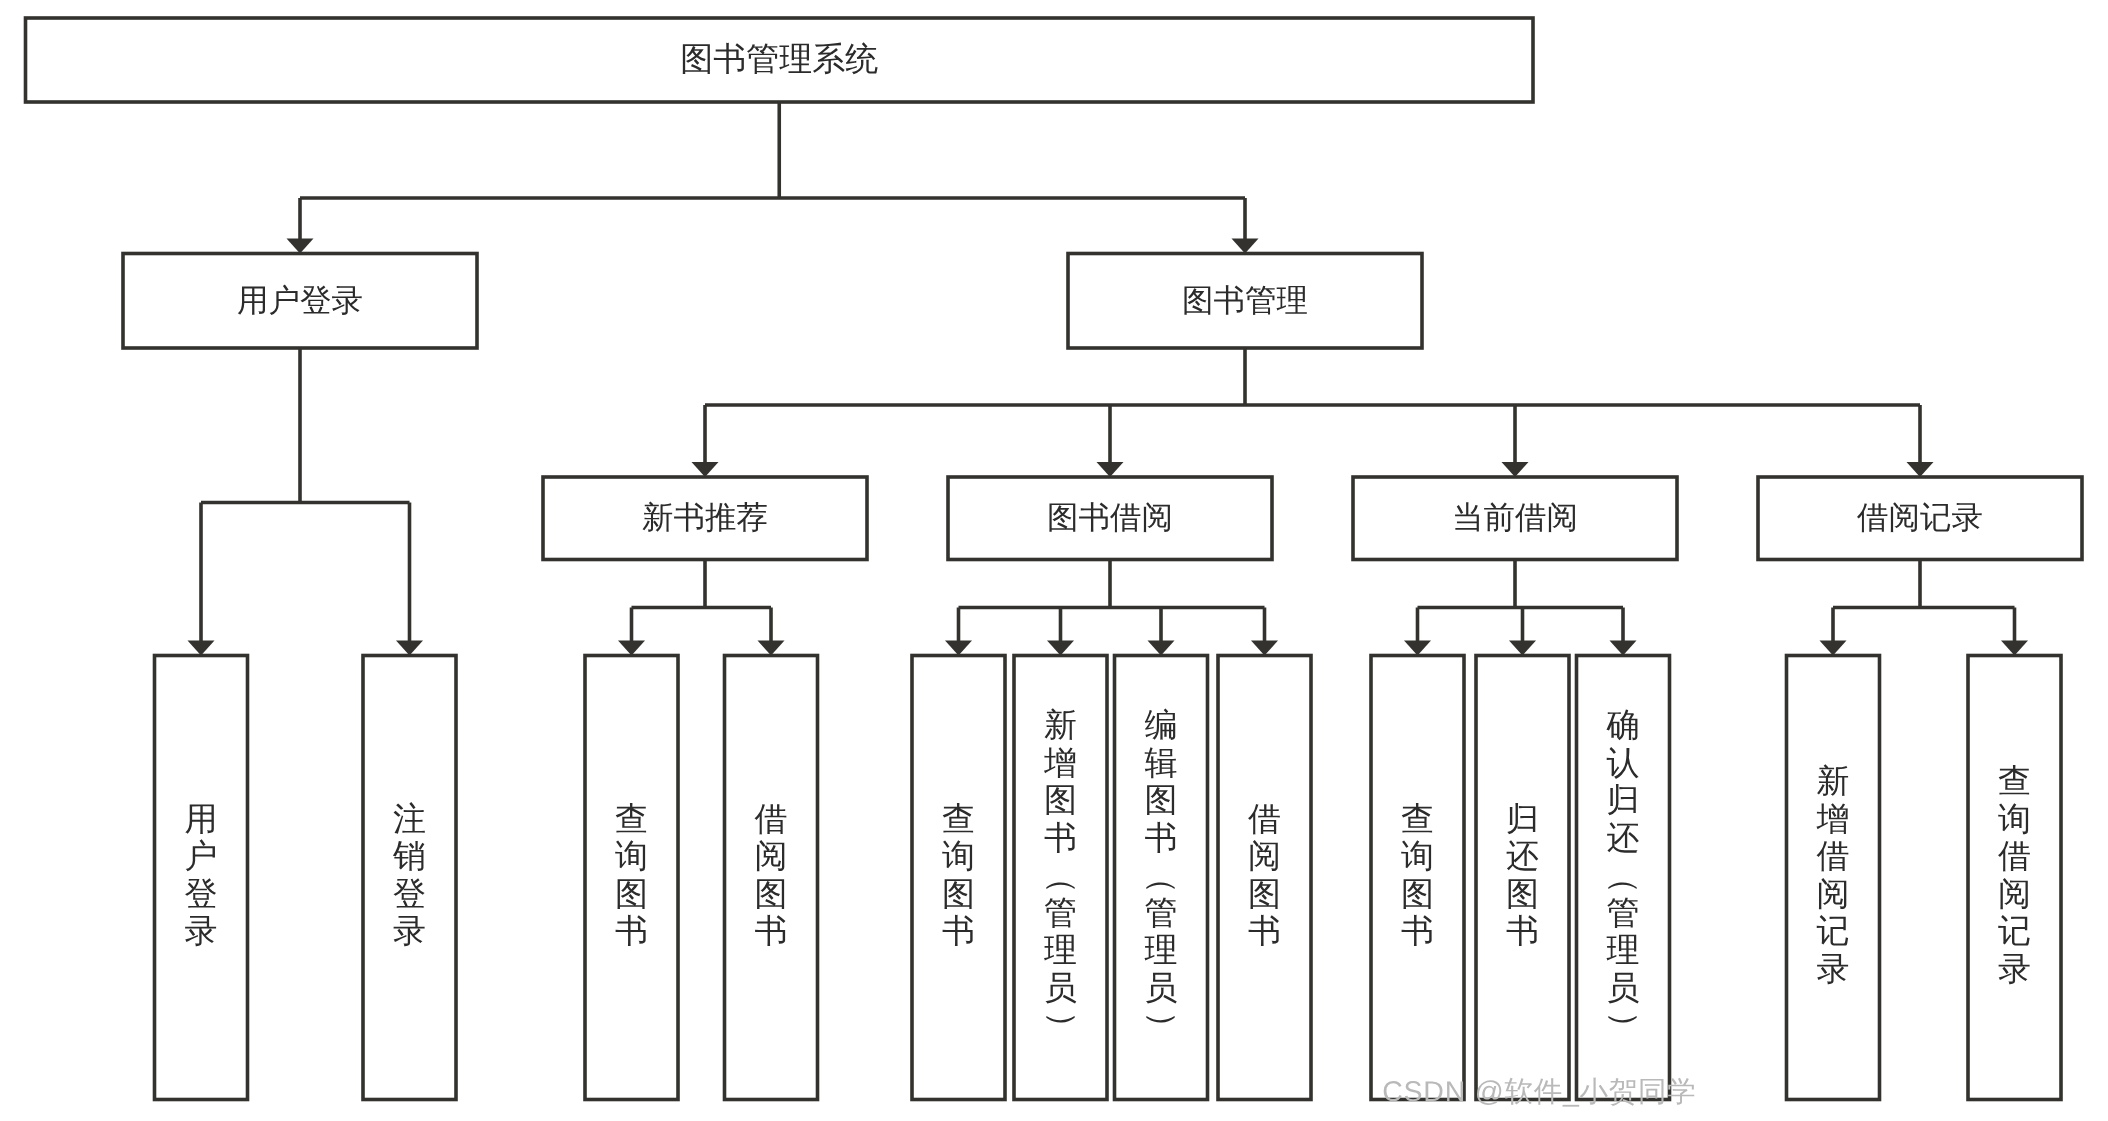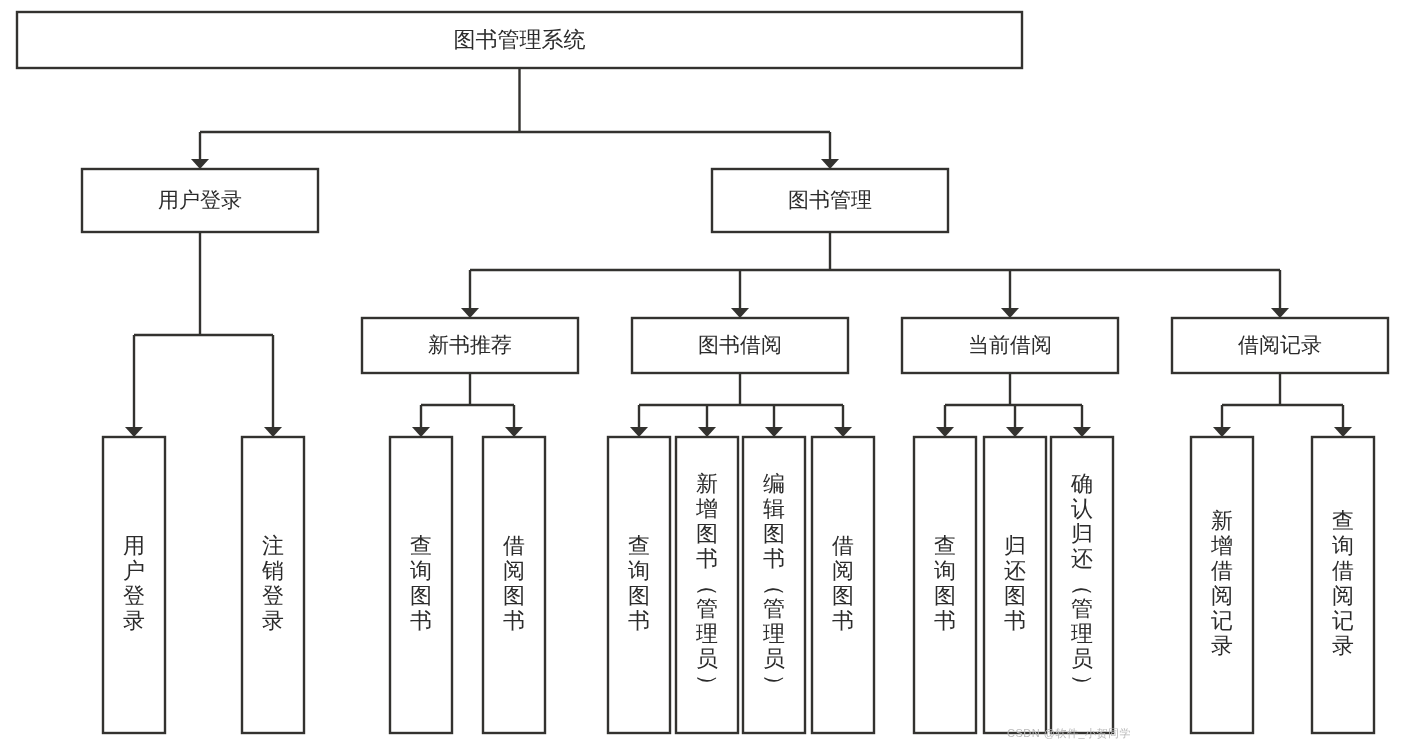--- a/index.html
+++ b/index.html
@@ -63,21 +63,21 @@
     font-family: "Liberation Sans", "DejaVu Sans", sans-serif;
     font-size: 22px;
     text-anchor: middle;
     dominant-baseline: middle;
   }
   .watermark {
     position: absolute;
     right: 8px;
     bottom: 6px;
     font-family: "Liberation Sans", "DejaVu Sans", sans-serif;
-    font-size: 11px;
+    font-size: 19px;
     color: #b9b9b9;
     letter-spacing: 0.5px;
     white-space: nowrap;
     user-select: none;
     margin-top: 28px;
   }
 </style>
 </head>
 <body>
 

